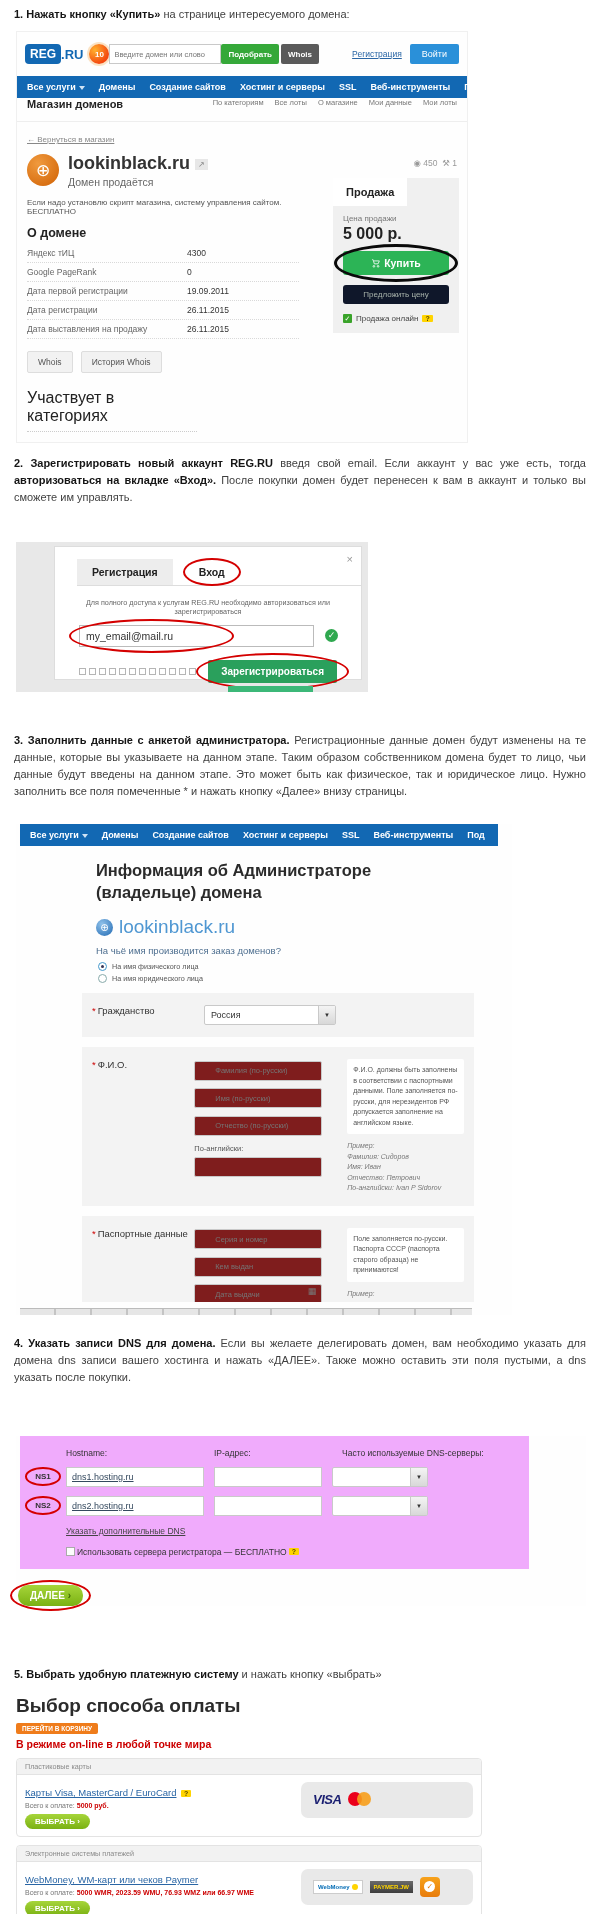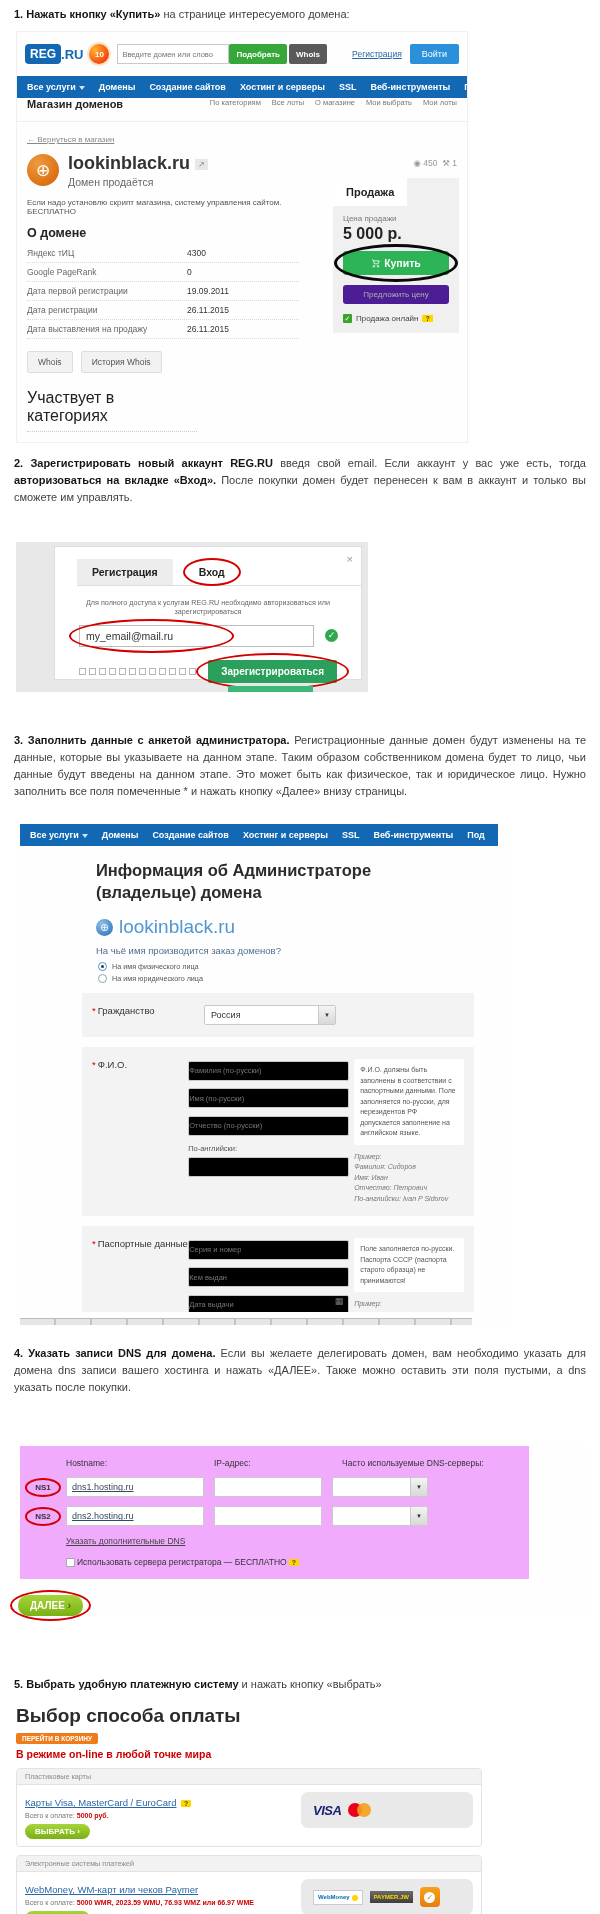--- a/index.html
+++ b/index.html
@@ -4,21 +4,21 @@
 <style>
 :root{}
 *{box-sizing:border-box;margin:0;padding:0}
 body{width:600px;height:1914px;overflow:hidden;background:#fff;font-family:"Liberation Sans","DejaVu Sans",sans-serif;color:#333}
 .page{padding:6px 14px 0 14px;position:relative}
 .step{font-size:11px;line-height:1.55;color:#3f3f3f;text-align:justify}
 .step b{color:#151515}
 .shot{position:relative;background:#fefefe}
 
 .shot1{width:452px;margin:8px 0 0 2px;border:1px solid #f0f0f0}
-.s1-header{display:flex;align-items:center;gap:8px;padding:8px 8px;height:44px}
+.s1-header{display:flex;align-items:center;padding:8px 8px;height:44px}
 .logo{display:flex;align-items:center}
 .logo-box{background:#1268b3;color:#fff;font-weight:bold;font-size:12px;padding:3px 5px;border-radius:4px}
 .logo-ru{color:#1268b3;font-weight:bold;font-size:13px}
 .logo-badge{width:20px;height:20px;margin-left:6px;border-radius:50%;background:radial-gradient(circle at 30% 30%,#ffb12e,#f4490f 70%);color:#fff;font-size:8px;font-weight:bold;display:flex;align-items:center;justify-content:center;box-shadow:0 0 0 2px #fbe3c4}
 .srch{display:flex;align-items:center}
 .srch input{width:112px;height:20px;border:1px solid #c9c9c9;font-size:7.5px;padding:0 4px;color:#555}
 .btn{border:none;cursor:pointer;font-family:inherit}
 .btn-green{background:#35a839;color:#fff;font-size:8px;font-weight:bold;height:20px;padding:0 7px;border-radius:2px}
 .btn-dark{background:#5a5a5a;color:#fff;font-size:8px;font-weight:bold;height:20px;padding:0 7px;border-radius:2px;margin-left:2px}
 .auth{margin-left:auto;display:flex;align-items:center;gap:8px}
@@ -46,21 +46,21 @@
 .graybtns{display:flex;gap:8px;margin-top:12px}
 .gbtn{background:#f2f2f2;border:1px solid #ddd;border-radius:2px;font-size:8.5px;color:#555;padding:5px 10px}
 .cats{font-size:16px;font-weight:normal;color:#222;margin-top:16px;padding-bottom:6px;border-bottom:1px dotted #ccc;width:170px}
 .sale{position:absolute;top:56px;right:8px;width:126px;background:#f0f0f0}
 .sale-tab{background:#fff;display:inline-block;font-size:11px;font-weight:bold;color:#222;padding:8px 13px}
 .sale-bd{padding:8px 10px 10px 10px}
 .pr-lbl{font-size:8px;color:#777}
 .pr{font-size:16px;font-weight:bold;color:#222;margin-top:2px}
 .buy{position:relative;margin-top:8px;background:#2cb456;color:#fff;font-size:10.5px;font-weight:bold;text-align:center;padding:6px 0;border-radius:3px}
 .bell{position:absolute;border:3px solid #0a0a0a;border-radius:50%;pointer-events:none}
-.offer{margin-top:10px;background:#4c1d95;color:#a8b3ab;font-size:8px;text-align:center;padding:5px 0;border-radius:3px}
+.offer{margin-top:10px;background:#0f172a;color:#a8b3ab;font-size:8px;text-align:center;padding:5px 0;border-radius:3px}
 .online{display:flex;align-items:center;gap:4px;font-size:8px;color:#444;margin-top:10px}
 .chk-g{width:9px;height:9px;background:#3aa32a;color:#fff;font-size:7px;line-height:9px;text-align:center;border-radius:1px}
 .qbadge{background:#ffd400;color:#5d4a00;font-size:7px;font-weight:bold;padding:0 3px;border-radius:1px}
 .rell{position:absolute;border:2.5px solid #d40000;border-radius:50%;pointer-events:none}
 
 .shot2{width:352px;height:150px;background:#e8e8e8;margin:36px 0 0 2px;position:relative}
 .dlg{position:absolute;left:38px;right:6px;top:4px;bottom:12px;background:#fff;border:1px solid #ddd}
 .dlg-x{position:absolute;top:6px;right:8px;color:#999;font-size:11px}
 .tabs{display:flex;align-items:flex-end;margin:12px 0 0 22px;border-bottom:1px solid #ddd;padding-bottom:0}
 .tab1{background:#ededed;font-size:10.5px;font-weight:bold;color:#222;padding:7px 15px}
@@ -86,21 +86,21 @@
 .radio-row{display:flex;align-items:center;gap:5px;margin:3px 0 0 16px;font-size:7.2px;color:#555}
 .rad{width:9px;height:9px;border:1px solid #8aa;border-radius:50%;background:#fff;position:relative}
 .rad.sel{border-color:#49c}
 .rad.sel::after{content:"";position:absolute;left:2px;top:2px;width:3px;height:3px;border-radius:50%;background:#335}
 .gbox{background:#f3f3f3;width:392px;display:flex;padding:12px 10px;margin-top:10px}
 .gb-lbl{width:112px;font-size:9.5px;color:#333}
 .gb-lbl .req{color:#cc0000;margin-right:2px}
 .selbox{position:relative;width:132px;height:20px;background:#fff;border:1px solid #c9c9c9;border-radius:2px;font-size:9px;color:#333;line-height:18px;padding:0 20px 0 6px}
 .selbox .car{position:absolute;right:0;top:0;width:17px;height:18px;background:linear-gradient(#f4f4f4,#d8d8d8);border-left:1px solid #c9c9c9;text-align:center;font-size:6px;line-height:18px;color:#333}
 .gb-mid{width:150px}
-.gb-mid input{width:161px;height:20px;border:1px solid #c9c9c9;border-radius:2px;font-size:7.5px;color:#999;padding:0 0;margin-bottom:6px;background:#000000}
+.gb-mid input{width:128px;height:20px;border:1px solid #c9c9c9;border-radius:2px;font-size:7.5px;color:#999;padding:0 20px;margin-bottom:6px;background:#7f1d1d}
 .minilbl{font-size:7.5px;color:#555;margin:2px 0 3px 0}
 .gb-help{margin-left:16px;width:128px}
 .helpcard{background:#fff;border-radius:2px;padding:6px;font-size:7px;color:#555;line-height:1.5}
 .ex{font-size:7px;color:#777;font-style:italic;margin-top:7px;line-height:1.5}
 .daterow{position:relative;width:140px}
 .daterow .cal{position:absolute;right:6px;top:3px;font-size:9px;color:#777}
 .tbar{width:452px;height:7px;margin:6px 0 0 4px;background:repeating-linear-gradient(90deg,#e6e6e6 0 34px,#c4c4c4 34px 36px);border-top:1px solid #bbb}
 
 .shot4{margin:50px 0 0 2px}
 .dnsbox{width:509px;background:#f0abfc;padding:12px 10px 12px 10px;margin-left:4px}
@@ -173,21 +173,21 @@
       <span>SSL</span>
       <span>Веб-инструменты</span>
       <span>Поддержка</span>
     </div>
     <div class="s1-subnav">
       <span class="ttl">Магазин доменов</span>
       <span class="links">
         <span>По категориям</span>
         <span>Все лоты</span>
         <span>О магазине</span>
-        <span>Мои выбрать</span>
+        <span>Мои данные</span>
         <span>Мои лоты</span>
       </span>
     </div>
     <div class="s1-body">
       <a href="#" class="backlink">← Вернуться в магазин</a>
       <div class="domrow">
         <span class="globe-o">⊕</span>
         <span>
           <span class="domttl">lookinblack.ru</span><span class="extbox">↗</span>
           <div class="domsub">Домен продаётся</div>

